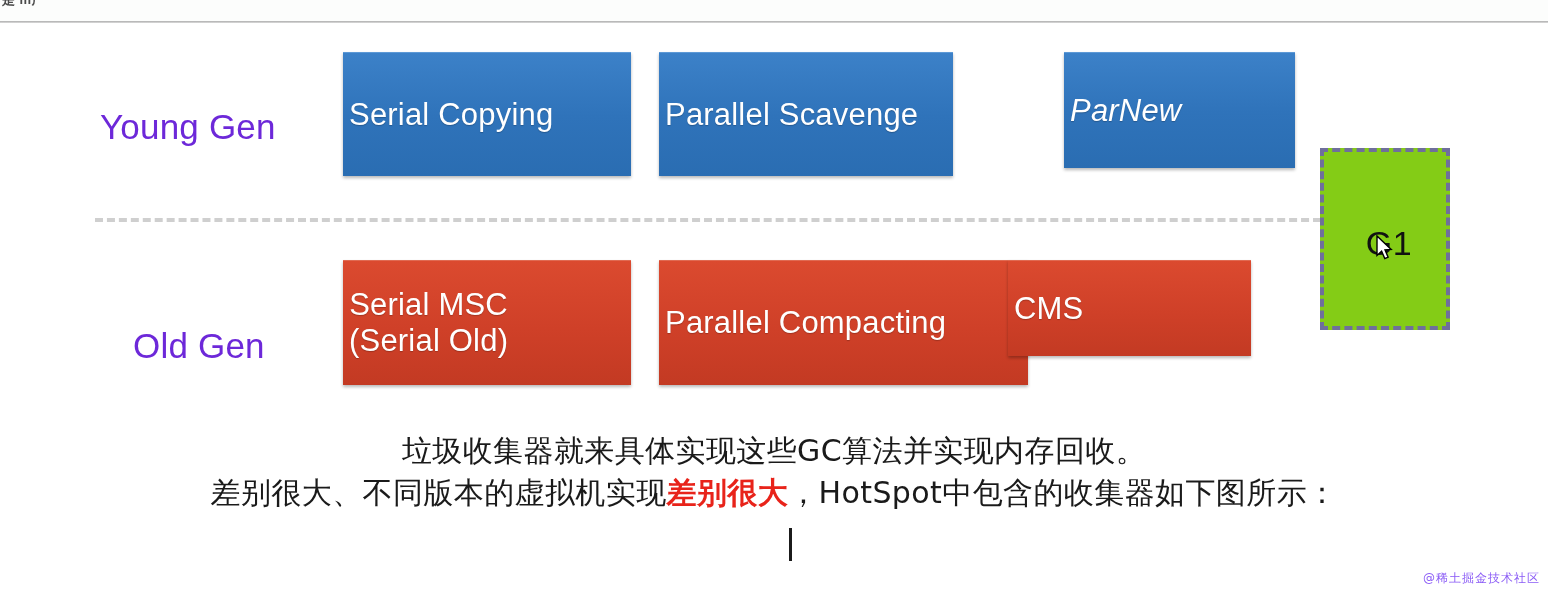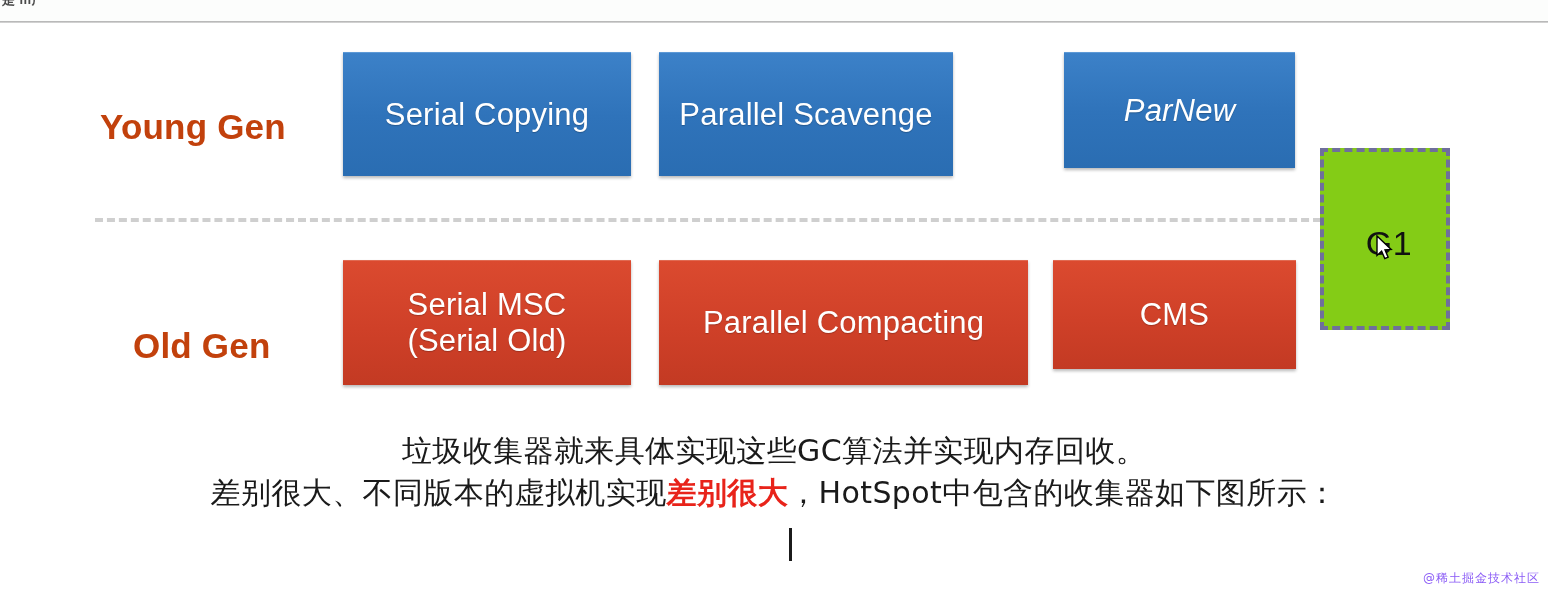--- a/index.html
+++ b/index.html
@@ -44,34 +44,33 @@
     position: absolute;
     left: 0; top: 23px;
     width: 1548px; height: 572px;
     background: #ffffff;
   }
 
   
   .gen-label {
     position: absolute;
     font-size: 35px;
-    color: #c2410c;
-    font-weight: 700;
+    color: #6d28d9;
+    font-weight: 400;
     white-space: nowrap;
     letter-spacing: 0.2px;
   }
   #label-young-gen { left: 100px; top: 84px; }
   #label-old-gen   { left: 133px; top: 303px; }
 
   
   .collector-box {
     position: absolute;
     display: flex;
     align-items: center;
-    justify-content: center;
     text-align: center;
     color: #ffffff;
     font-size: 31px;
     line-height: 1.16;
     letter-spacing: 0.2px;
     box-shadow: 0 2px 3px rgba(0,0,0,0.28);
     box-sizing: border-box;
     padding: 2px 6px;
     text-shadow: 0 1px 1px rgba(0,0,0,0.22);
   }
@@ -84,21 +83,21 @@
     border-top: 1px solid #e06a52;
   }
 
   
   #box-serial-copying      { left: 343px;  top: 29px;  width: 288px; height: 124px; }
   #box-parallel-scavenge   { left: 659px;  top: 29px;  width: 294px; height: 124px; }
   #box-parnew              { left: 1064px; top: 29px;  width: 231px; height: 116px; font-style: italic; }
   
   #box-serial-msc          { left: 343px;  top: 237px; width: 288px; height: 125px; }
   #box-parallel-compacting { left: 659px;  top: 237px; width: 369px; height: 125px; }
-  #box-cms                 { left: 1053px; top: 237px; width: 243px; height: 109px; }
+  #box-cms                 { left: 1008px; top: 237px; width: 243px; height: 96px; }
 
   
   #gen-divider {
     position: absolute;
     left: 95px; top: 195px;
     width: 1226px; height: 0;
     border-top: 4px dashed #cfcfcf;
   }
 
   

